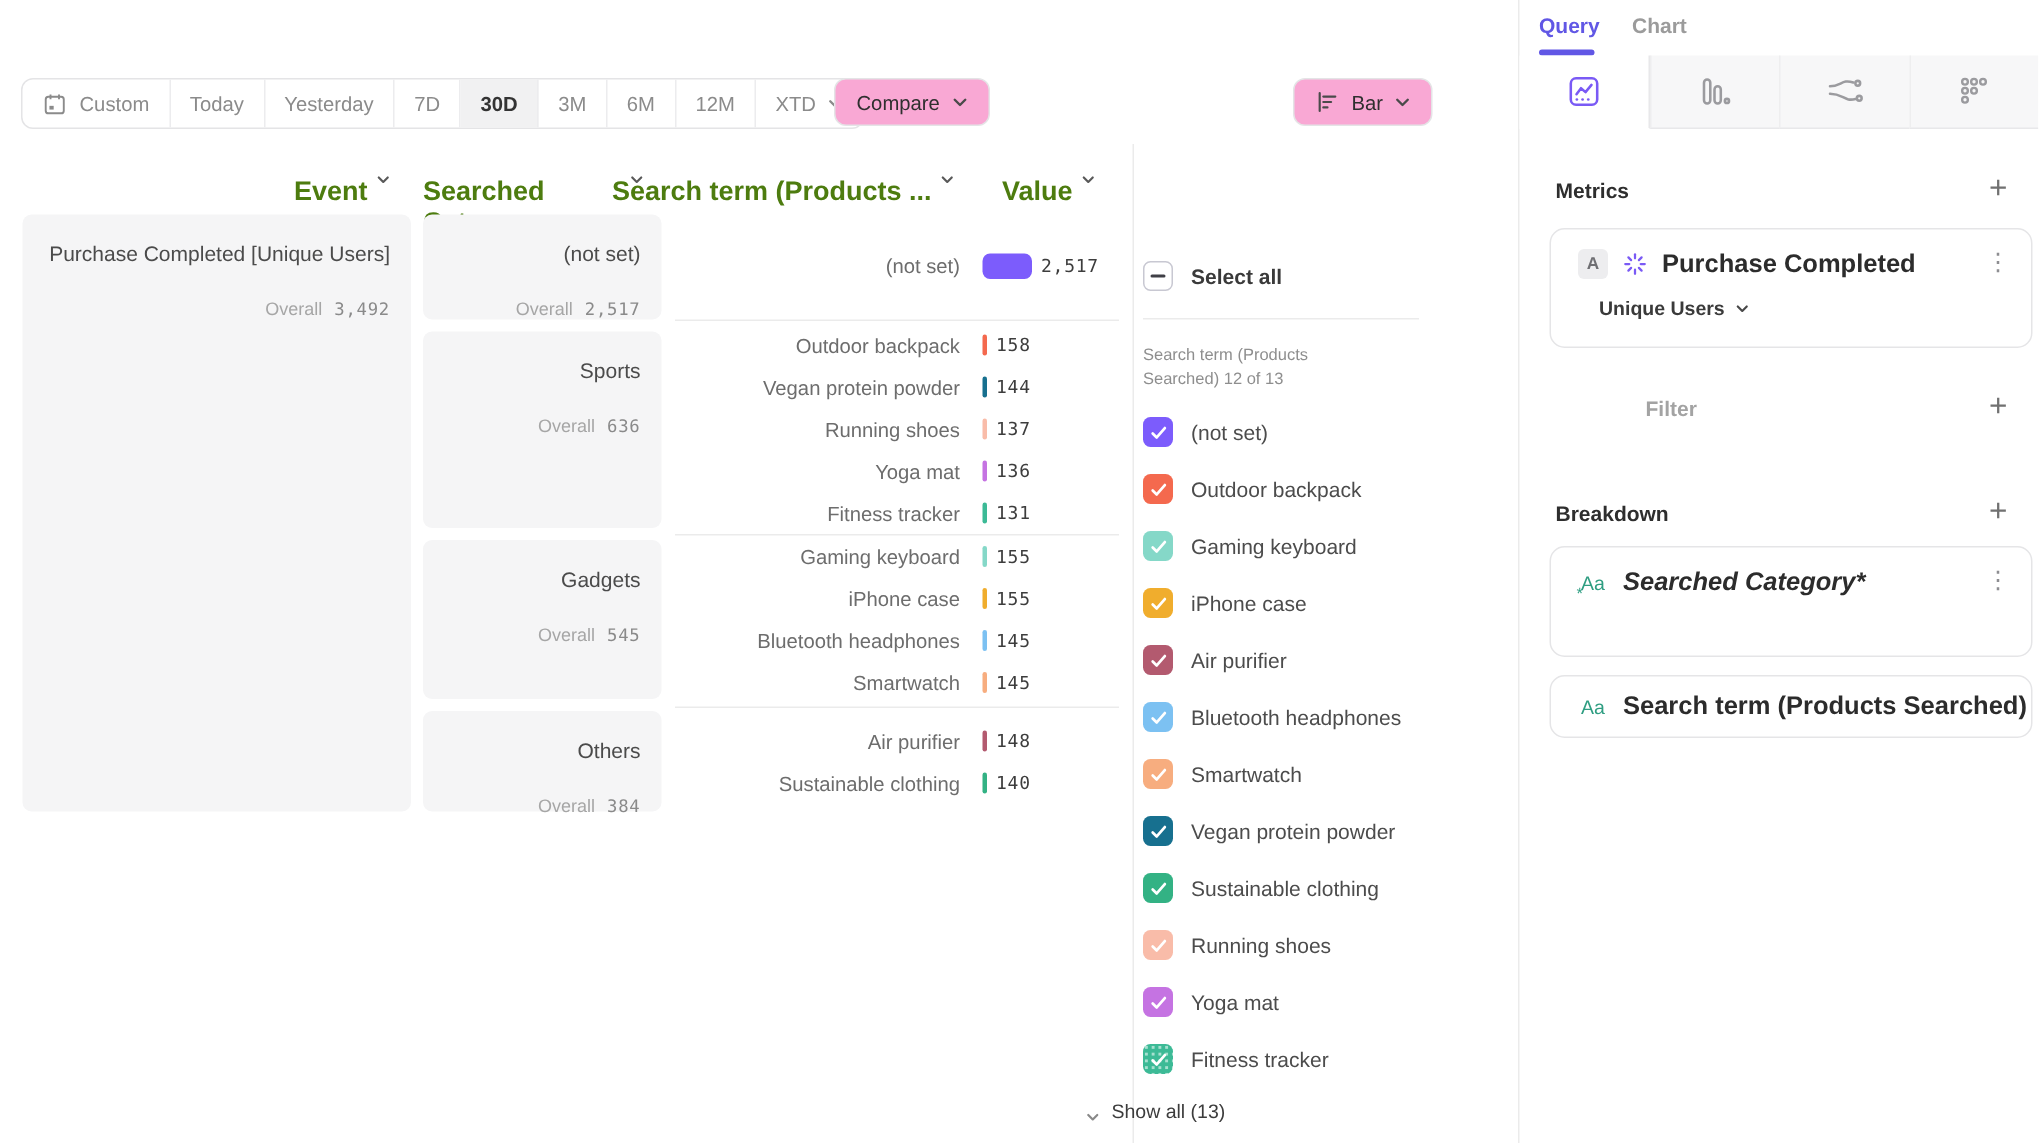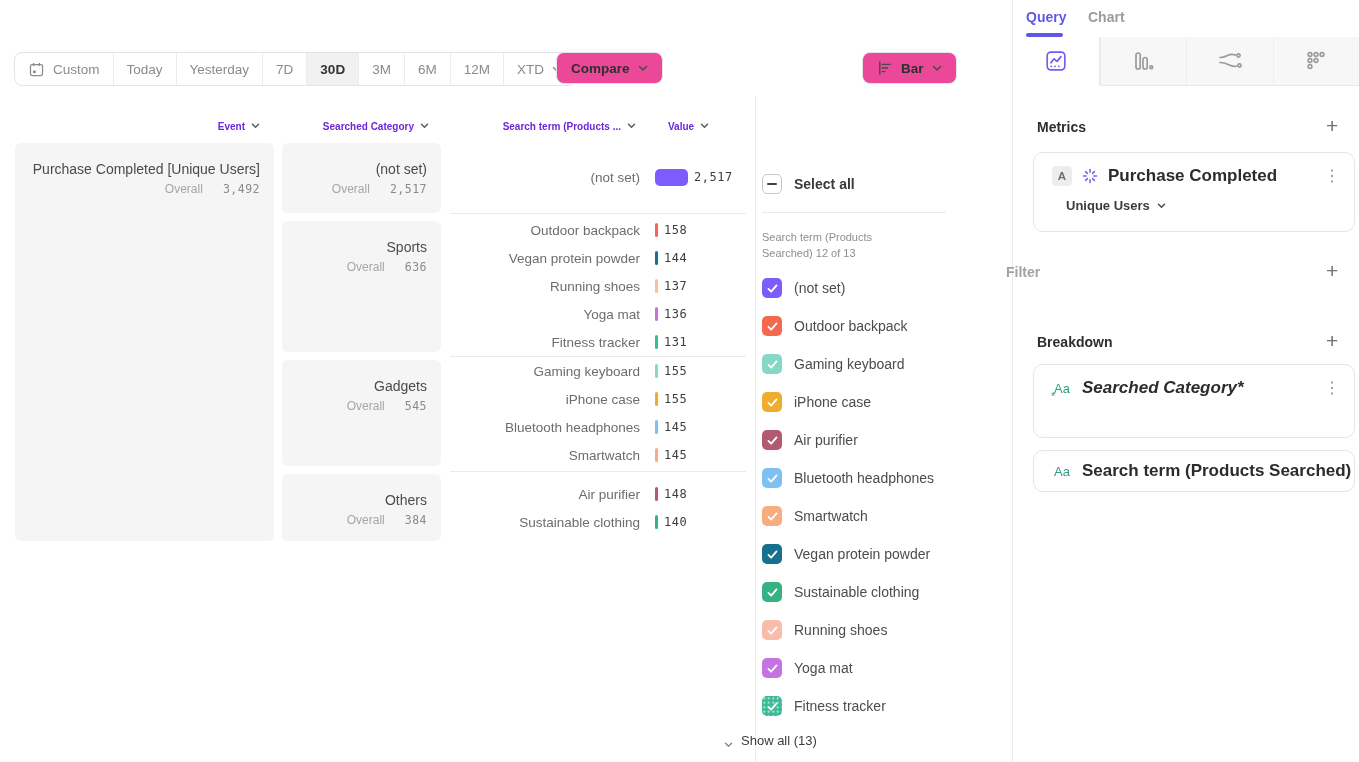--- a/index.html
+++ b/index.html
@@ -9,28 +9,28 @@
   svg{display:block}
 
   
   .date-control{left:14px;top:52px;height:32px;display:flex;align-items:stretch;
      border:1px solid #e4e4e6;border-radius:8px;background:#fff;overflow:hidden}
   .seg{display:flex;align-items:center;gap:8px;padding:0 13px;font-size:13.5px;color:#8b8b8b;
      border-right:1px solid #ececee;white-space:nowrap;cursor:pointer}
   .seg:last-child{border-right:none}
   .seg.active{background:#f1f1f2;color:#333;font-weight:700}
   .btn{display:flex;align-items:center;gap:8px;border:1px solid #e4e4e6;border-radius:8px;
-     background:#ec4899;font-size:13.5px;color:#2f2f2f;font-weight:700;padding:0 14px;height:32px;box-sizing:border-box}
+     background:#f9a8d4;font-size:13.5px;color:#2f2f2f;font-weight:400;padding:0 14px;height:32px;box-sizing:border-box}
 
   
-  .col-header{top:117px;height:18px;display:flex;align-items:center;gap:6px;
-     font-size:10px;color:#6d28d9;font-weight:600}
+  .col-header{top:117px;height:18px;display:flex;align-items:flex-start;gap:6px;
+     font-size:18px;color:#4d7c0f;font-weight:600}
   .cell{background:#f5f5f6;border-radius:6px;text-align:right;padding:18px 14px 0 10px;box-sizing:border-box}
   .cell-title{font-size:14px;color:#4b4b4b}
-  .cell-overall{margin-top:5px;font-size:12px;color:#a6a6a6;display:flex;justify-content:flex-end;gap:20px;align-items:baseline}
+  .cell-overall{margin-top:22px;font-size:12px;color:#a6a6a6;display:flex;justify-content:flex-end;gap:8px;align-items:baseline}
   .cell-overall .num{font-family:"DejaVu Sans Mono",monospace;font-size:11.5px;color:#8a8a8a;letter-spacing:.5px}
   .term-row{left:450px;width:300px;height:28px;display:flex;align-items:center}
   .term-label{width:190px;text-align:right;font-size:13.5px;color:#6d6d6d;white-space:nowrap}
   .tbar{margin-left:15px;flex:none}
   .tval{margin-left:6px;font-family:"DejaVu Sans Mono",monospace;font-size:12px;color:#3d3d3d;letter-spacing:.5px}
   .hdiv{left:450px;width:296px;height:1px;background:#ebebeb}
   .vdiv{width:1px;background:#ebebeb}
 
   
   .searchbox{left:762px;top:110px;width:184px;height:37px;background:#f4f4f5;border-radius:8px;
@@ -476,21 +476,21 @@
     <div class="subrow" style="margin-top:12px;padding-left:32px">
       <span>Unique Users</span>
       <span>
         <svg width="9" height="6" viewBox="0 0 10 7" fill="none" stroke="#4a4a4a" stroke-width="1.7" stroke-linecap="round" stroke-linejoin="round">
             <path d="M1.5 1.5L5 5l3.5-3.5"></path>
           </svg>
       </span>
     </div>
   </div>
 
-  <div class="abs sechead muted" style="left:1006px;top:264px">Filter</div>
+  <div class="abs sechead muted" style="left:1097px;top:264px">Filter</div>
   <div class="abs plus" style="left:1326px;top:260px">+</div>
 
   <div class="abs sechead" style="left:1037px;top:334px">Breakdown</div>
   <div class="abs plus" style="left:1326px;top:330px">+</div>
 
   <div class="abs card" style="top:364px;height:74px;padding-top:13px">
     <div class="card-row">
       <span class="aa"><span>Aa</span><span class="star">*</span></span>
       <span class="ctitle italic">Searched Category*</span>
       <span class="dots">⋮</span>

